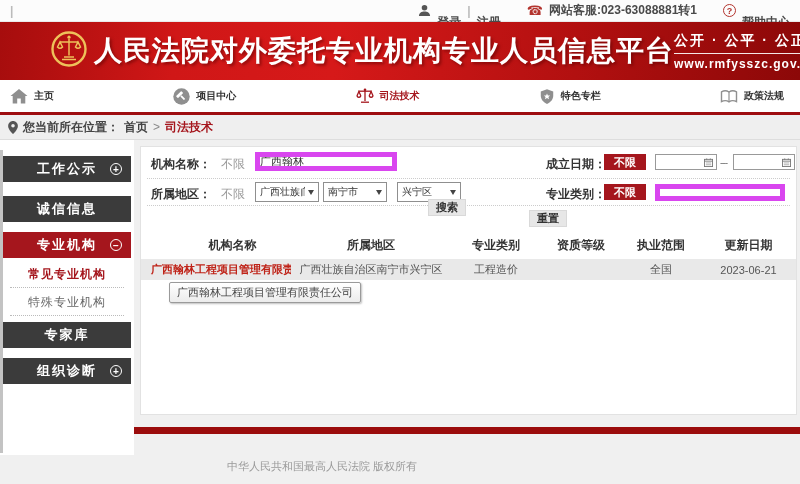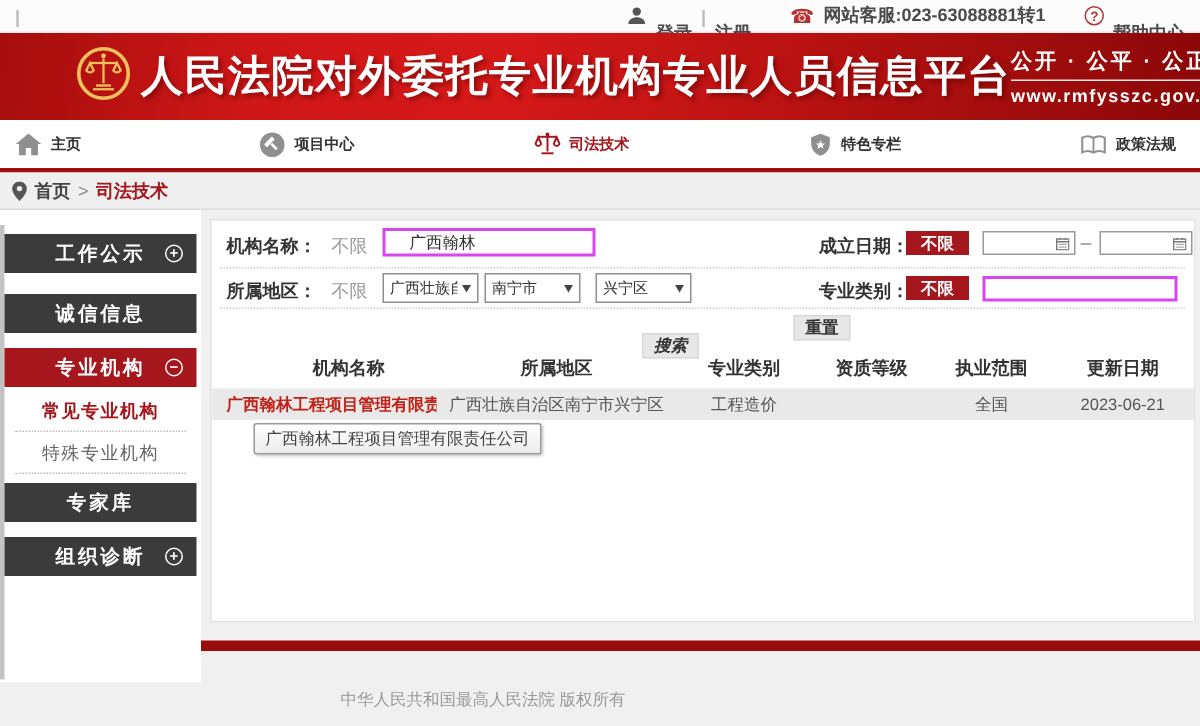--- a/index.html
+++ b/index.html
@@ -68,22 +68,22 @@
   .sb-dot { position:absolute; left:10px; width:114px; border-top:1px dotted #bbb; }
   #sbdot0 { top:287px; } #sbdot1 { top:315px; }
 
   
   .panel { position:absolute; left:140px; top:146px; width:657px; height:269px; background:#fff;
            border:1px solid #e2e2e2; }
   .flabel { position:absolute; font-size:12px; font-weight:bold; color:#333; white-space:nowrap; }
   .fany   { position:absolute; font-size:12px; color:#999; cursor:pointer; }
   .redbtn { position:absolute; width:42px; height:16px; background:#a5161d; color:#fff; font-size:11px;
             font-weight:bold; display:flex; align-items:center; justify-content:center; cursor:pointer; }
-  .tinput { position:absolute; border:2px solid #d946ef; background:#fff; font-size:11px; color:#333;
-            padding:0 16px; font-family:inherit; }
+  .tinput { position:absolute; border:5px solid #d946ef; background:#fff; font-size:11px; color:#333;
+            padding:0 0; font-family:inherit; }
   .dateinp { position:absolute; width:62px; height:16px; border:1px solid #999; background:#fff;
              display:flex; align-items:center; justify-content:flex-end; padding-right:3px; cursor:pointer; }
   .dash { position:absolute; font-size:10px; color:#777; letter-spacing:-1px; }
   .sel { position:absolute; top:35px; height:20px; border:1px solid #8f8f8f; background:#fff;
          display:flex; align-items:center; justify-content:space-between; padding:0 4px;
          font-size:10px; color:#333; cursor:pointer; white-space:nowrap; overflow:hidden; }
   .chev { flex:0 0 auto; width:0; height:0; border-left:3.5px solid transparent;
           border-right:3.5px solid transparent; border-top:5px solid #444; margin-left:3px; }
   .dotline { position:absolute; left:6px; right:6px; border-top:1px dotted #ccc; }
   .graybtn { position:absolute; width:38px; height:17px; background:#e7e7e7; border:1px solid #d9d9d9;
@@ -217,20 +217,21 @@
     </div>
   </nav>
 
   <div class="breadcrumb">
     <span style="display:inline-flex;">
       <svg width="10" height="13" viewBox="0 0 12 16">
           <path d="M6 0 C2.7 0 0 2.7 0 6 C0 10.5 6 16 6 16 C6 16 12 10.5 12 6 C12 2.7 9.3 0 6 0 Z" fill="#555"></path>
           <circle cx="6" cy="5.8" r="2.2" fill="#efefef"></circle>
         </svg>
     </span>
+    <span>您当前所在位置：</span>
     <a class="bc-home">首页</a>
     <span class="bc-sep">&gt;</span>
     <span class="bc-current">司法技术</span>
   </div>
 
   <div class="side-strip"></div>
   <div class="side-line"></div>
 
   <div class="sb-item" id="sb0">
     <span>工作公示</span>
@@ -301,21 +302,21 @@
     </span>
     <span class="sel" style="left:256px; width:64px;">
       <span>兴宁区</span>
       <span class="chev"></span>
     </span>
     <span class="flabel" style="left:405px; top:39px;">专业类别：</span>
     <span class="redbtn" style="left:463px; top:37px;">不限</span>
     <input class="tinput" style="left: 514px; top: 37px; width: 130px; height: 17px;" value="">
     <div class="dotline" style="top:58px;"></div>
 
-    <span class="graybtn" style="left:287px; top:75px;font-style:italic;">搜索</span>
+    <span class="graybtn" style="left:287px; top:52px;">搜索</span>
     <span class="graybtn" style="left:342px; top:63px;margin-left:46px;">重置</span>
 
     <div class="thead">
       <span class="c0">机构名称</span>
       <span>所属地区</span>
       <span>专业类别</span>
       <span>资质等级</span>
       <span>执业范围</span>
       <span>更新日期</span>
     </div>

